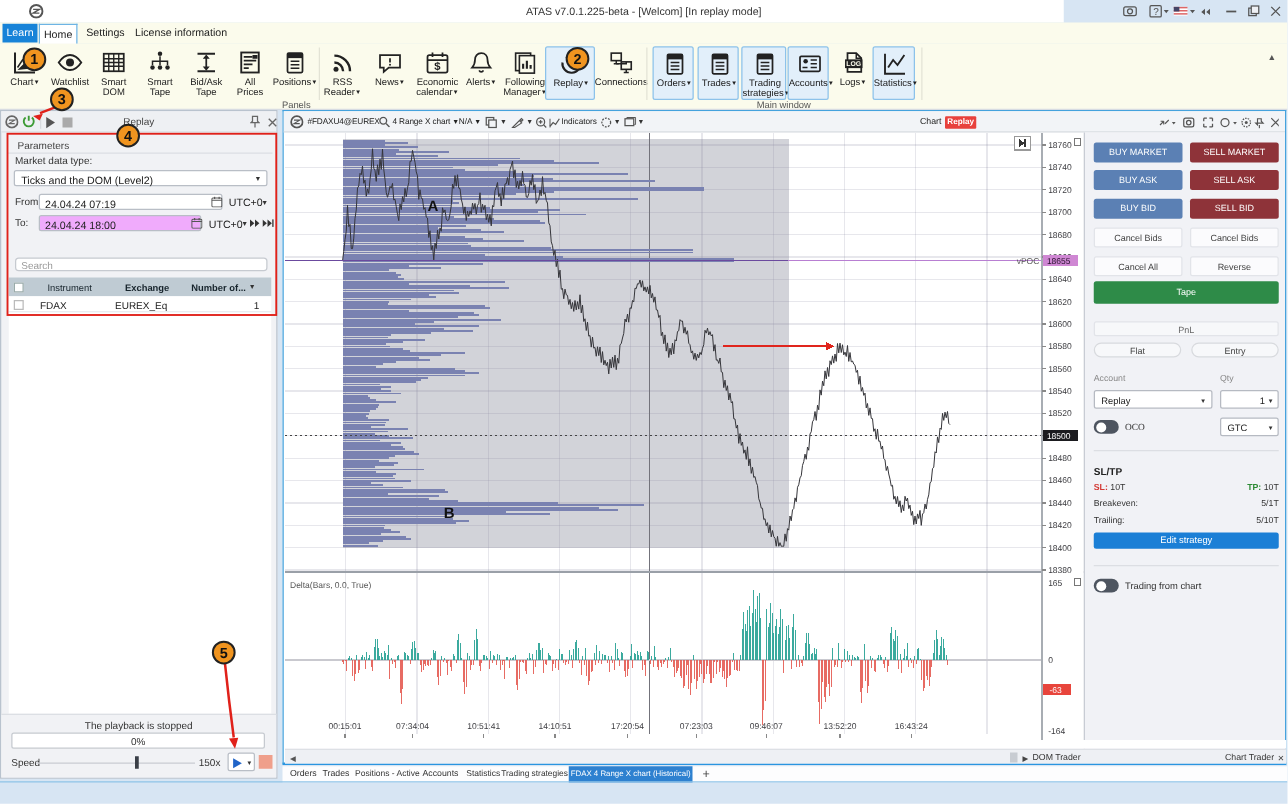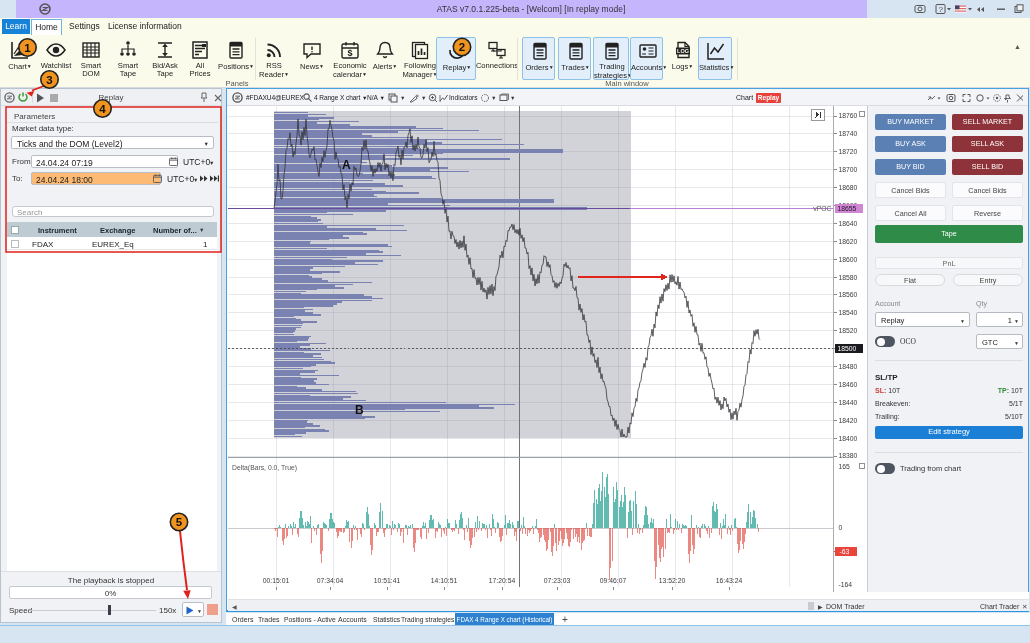--- a/index.html
+++ b/index.html
@@ -2,21 +2,21 @@
 <html><head><meta charset="utf-8">
 <style>
 * { margin:0; padding:0; box-sizing:border-box; }
 html,body { width:1030px; height:643px; overflow:hidden; }
 body { font-family:"Liberation Sans", sans-serif; position:relative; background:#d7e5f3; }
 .abs { position:absolute; }
 svg text { shape-rendering:auto; }
 </style></head>
 <body>
 
-<div class="abs" style="left:0;top:0;width:851px;height:18px;background:#c4b5fd;margin-left:16px;">
+<div class="abs" style="left:0;top:0;width:851px;height:18px;background:#ffffff;">
   <svg class="abs" style="left:23px;top:3px" width="12" height="12" viewBox="0 0 12 12">
     <circle cx="6" cy="6" r="5" fill="none" stroke="#555" stroke-width="1.6"></circle>
     <path d="M3.5 4.5h5l-5 3h5" stroke="#555" stroke-width="1.1" fill="none"></path>
   </svg>
   <div class="abs" style="left:0;top:4px;width:1030px;text-align:center;font-size:8.5px;color:#333;">ATAS v7.0.1.225-beta - [Welcom] [In replay mode]</div>
 
   <svg class="abs" style="left:898px;top:3px" width="128" height="12" viewBox="0 0 128 12">
     <g stroke="#555" fill="none" stroke-width="1">
       <rect x="1" y="2.5" width="10" height="7" rx="1.5"></rect>
         <circle cx="6" cy="6" r="2"></circle>
@@ -252,21 +252,21 @@
   <div class="abs" style="left:30px;top:66px;width:147px;height:13px;background:#fff;border:1px solid #b9bec6;border-radius:2px;">
     <div style="font-size:8.5px;color:#222;padding:2px 0 0 4px;">24.04.24 07:19</div>
   </div>
   <svg class="abs" style="left:168px;top:68px" width="9" height="9" viewBox="0 0 10 10">
       <rect x="0.5" y="1.5" width="9" height="8" rx="1" fill="none" stroke="#555" stroke-width="1"></rect>
       <path d="M0.5 3.5h9M3 0.5v2M7 0.5v2" stroke="#555" stroke-width="1"></path>
     </svg>
   <div class="abs" style="left:182px;top:68px;font-size:8.5px;color:#222;">UTC+0</div>
   <div class="abs" style="left:208px;top:71px;font-size:5.5px;color:#333;">▼</div>
   <div class="abs" style="left:11px;top:85px;font-size:8px;color:#333;">To:</div>
-  <div class="abs" style="left:30px;top:83px;width:130px;height:13px;background:#fdba74;border:1px solid #b9bec6;border-radius:2px;">
+  <div class="abs" style="left:30px;top:83px;width:130px;height:13px;background:#f0abfc;border:1px solid #b9bec6;border-radius:2px;">
     <div style="font-size:8.5px;color:#222;padding:2px 0 0 4px;">24.04.24 18:00</div>
   </div>
   <svg class="abs" style="left:152px;top:85px" width="9" height="9" viewBox="0 0 10 10">
       <rect x="0.5" y="1.5" width="9" height="8" rx="1" fill="none" stroke="#555" stroke-width="1"></rect>
       <path d="M0.5 3.5h9M3 0.5v2M7 0.5v2" stroke="#555" stroke-width="1"></path>
     </svg>
   <div class="abs" style="left:166px;top:85px;font-size:8.5px;color:#222;">UTC+0</div>
   <div class="abs" style="left:192px;top:88px;font-size:5.5px;color:#333;">▼</div>
   <svg class="abs" style="left:199px;top:86px" width="8" height="7" viewBox="0 0 8 7">
       <path d="M0 0.5l3.5 3L0 6.5zM4 0.5l3.5 3L4 6.5z" fill="#333"></path>
@@ -274,21 +274,21 @@
   <svg class="abs" style="left:209px;top:86px" width="9" height="7" viewBox="0 0 9 7">
       <path d="M0 0.5l3.5 3L0 6.5zM4 0.5l3.5 3L4 6.5z" fill="#333"></path>
       <rect x="7.8" y="0.5" width="1.2" height="6" fill="#333"></rect>
     </svg>
 
   <div class="abs" style="left:11px;top:117px;width:202px;height:11px;background:#fff;border:1px solid #c6cad0;border-radius:3px;">
     <div style="font-size:8px;color:#999;padding:1px 0 0 4px;">Search</div>
   </div>
   <div class="abs" style="left:6px;top:133px;width:210px;height:15px;background:#bfcbd3;">
     <div class="abs" style="left:4px;top:3.5px;width:8px;height:8px;background:#fff;border:1px solid #9aa;"></div>
-    <div class="abs" style="left:31px;top:4px;font-size:7.5px;font-weight:bold;color:#17242c;">Instrument</div>
+    <div class="abs" style="left:31px;top:4px;font-size:7.5px;font-weight:normal;color:#17242c;">Instrument</div>
     <div class="abs" style="left:93px;top:4px;font-size:7.5px;font-weight:bold;color:#17242c;">Exchange</div>
     <div class="abs" style="left:146px;top:4px;font-size:7.5px;font-weight:bold;color:#17242c;">Number of...</div>
     <div class="abs" style="left:192px;top:5px;font-size:5.5px;color:#333;">▼</div>
   </div>
   <div class="abs" style="left:6px;top:148px;width:210px;height:13px;background:#fff;border-bottom:1px solid #e4e6ea;">
     <div class="abs" style="left:4px;top:2.5px;width:8px;height:8px;background:#fff;border:1px solid #bbb;"></div>
     <div class="abs" style="left:25px;top:2.5px;font-size:8px;color:#222;">FDAX</div>
     <div class="abs" style="left:85px;top:2.5px;font-size:8px;color:#222;">EUREX_Eq</div>
     <div class="abs" style="left:196px;top:2.5px;font-size:8px;color:#222;">1</div>
   </div>

